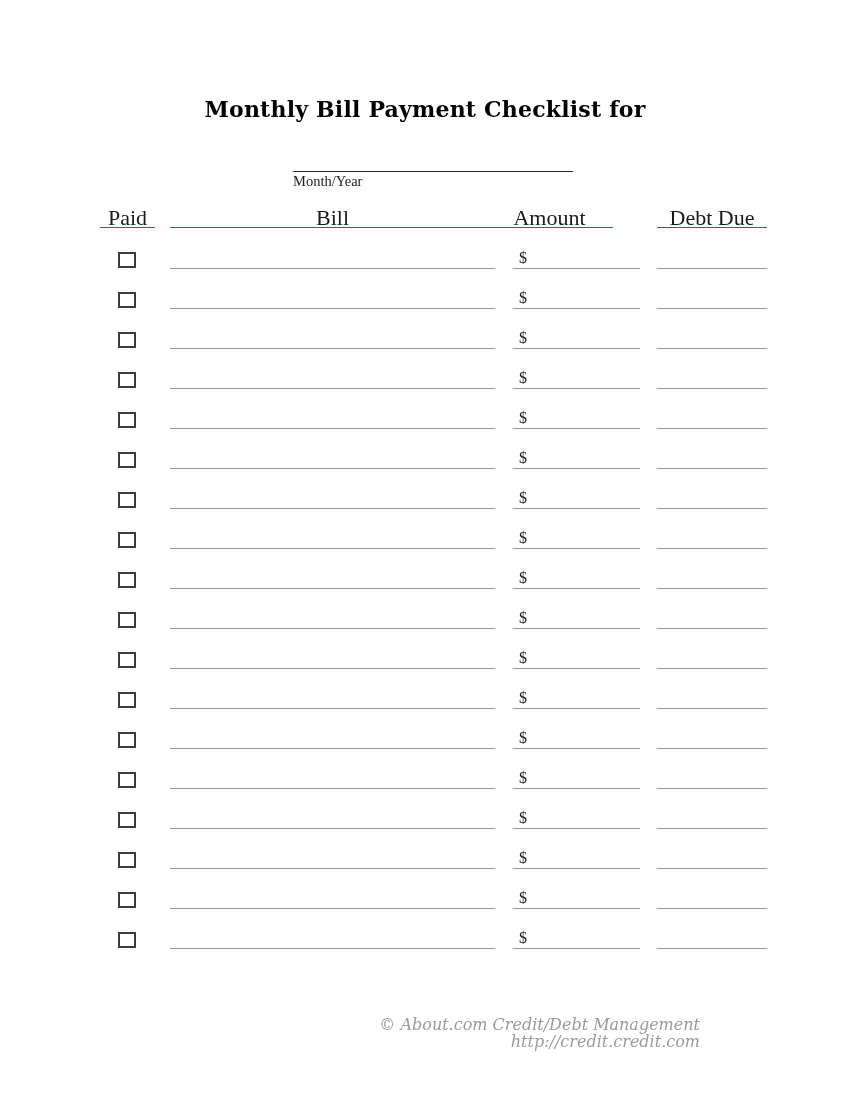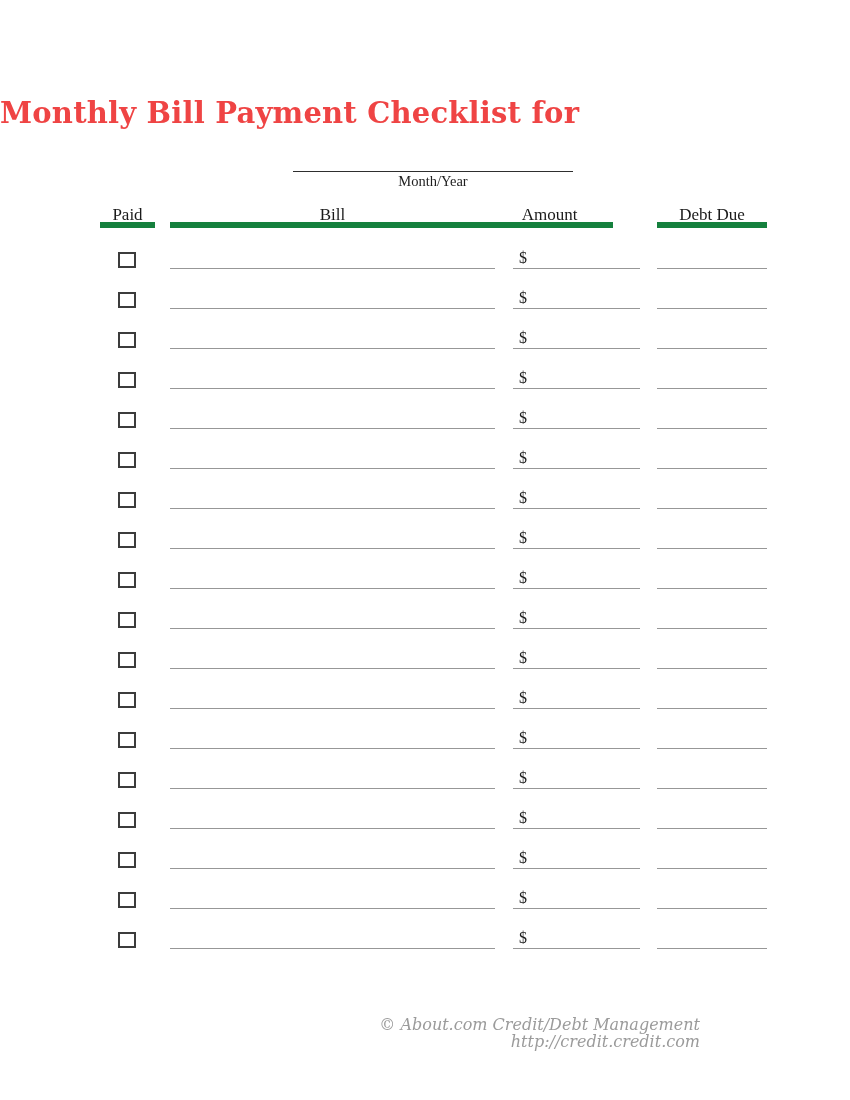--- a/index.html
+++ b/index.html
@@ -12,54 +12,54 @@
     overflow: hidden;
     font-family: "Liberation Serif", "DejaVu Serif", serif;
     color: #1c1c1c;
   }
   .title {
     position: absolute;
     top: 96px;
     left: 0;
     width: 100%;
     margin: 0;
+    text-align: center;
     font-family: "DejaVu Serif", serif;
-    font-size: 29px;
+    font-size: 22px;
     font-weight: 700;
     letter-spacing: 0.2px;
-    color: #ef4444;
+    color: #000000;
   }
   .month-line {
     position: absolute;
     top: 155px;
     left: 293px;
     width: 280px;
     height: 16px;
     border-bottom: 1.5px solid #2e2e2e;
     text-align: center;
     font-size: 14px;
   }
   .month-label {
     position: absolute;
     top: 173px;
     left: 293px;
     width: 280px;
-    text-align: center;
     font-size: 14.5px;
     color: #1e1e1e;
   }
   .hdr {
     position: absolute;
     top: 205px;
     height: 23px;
     box-sizing: border-box;
     text-align: center;
-    font-size: 17px;
+    font-size: 22px;
     color: #1a1a1a;
-    border-bottom: 6px solid #15803d;
+    border-bottom: 1px solid #15803d;
   }
   .hdr-paid   { left: 100px; width: 55px; }
   .hdr-bill   { left: 170px; width: 325px; }
   .hdr-amount { left: 486px; width: 127px; }
   .hdr-date   { left: 657px; width: 110px; }
   .row {
     position: absolute;
     left: 0;
     width: 850px;
     height: 40px;

